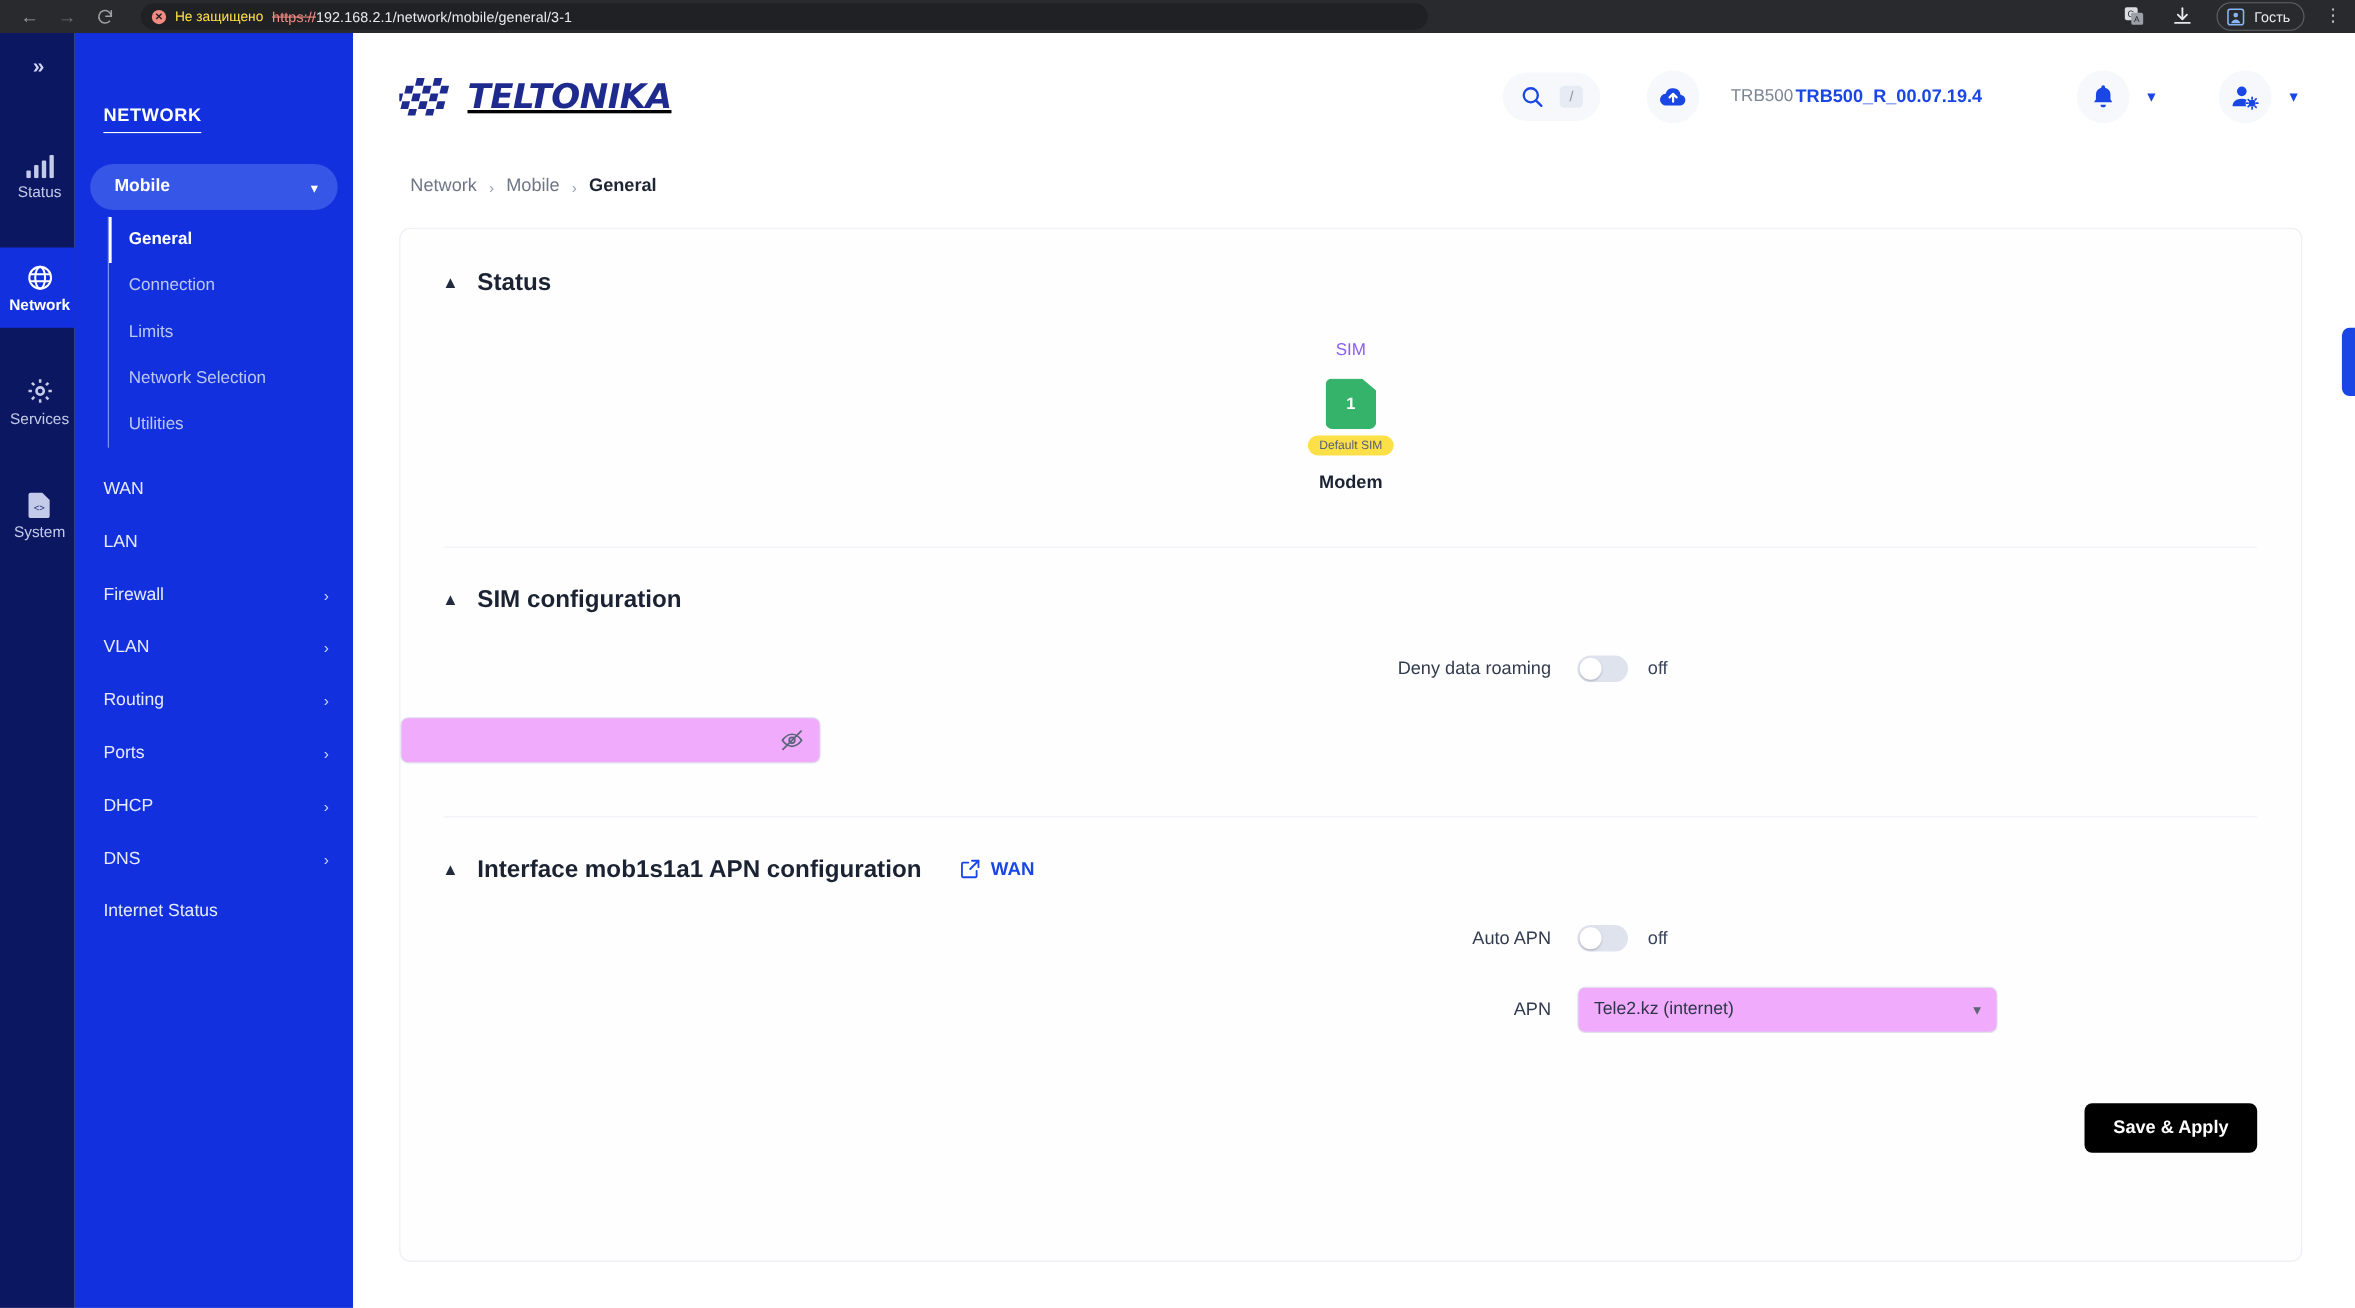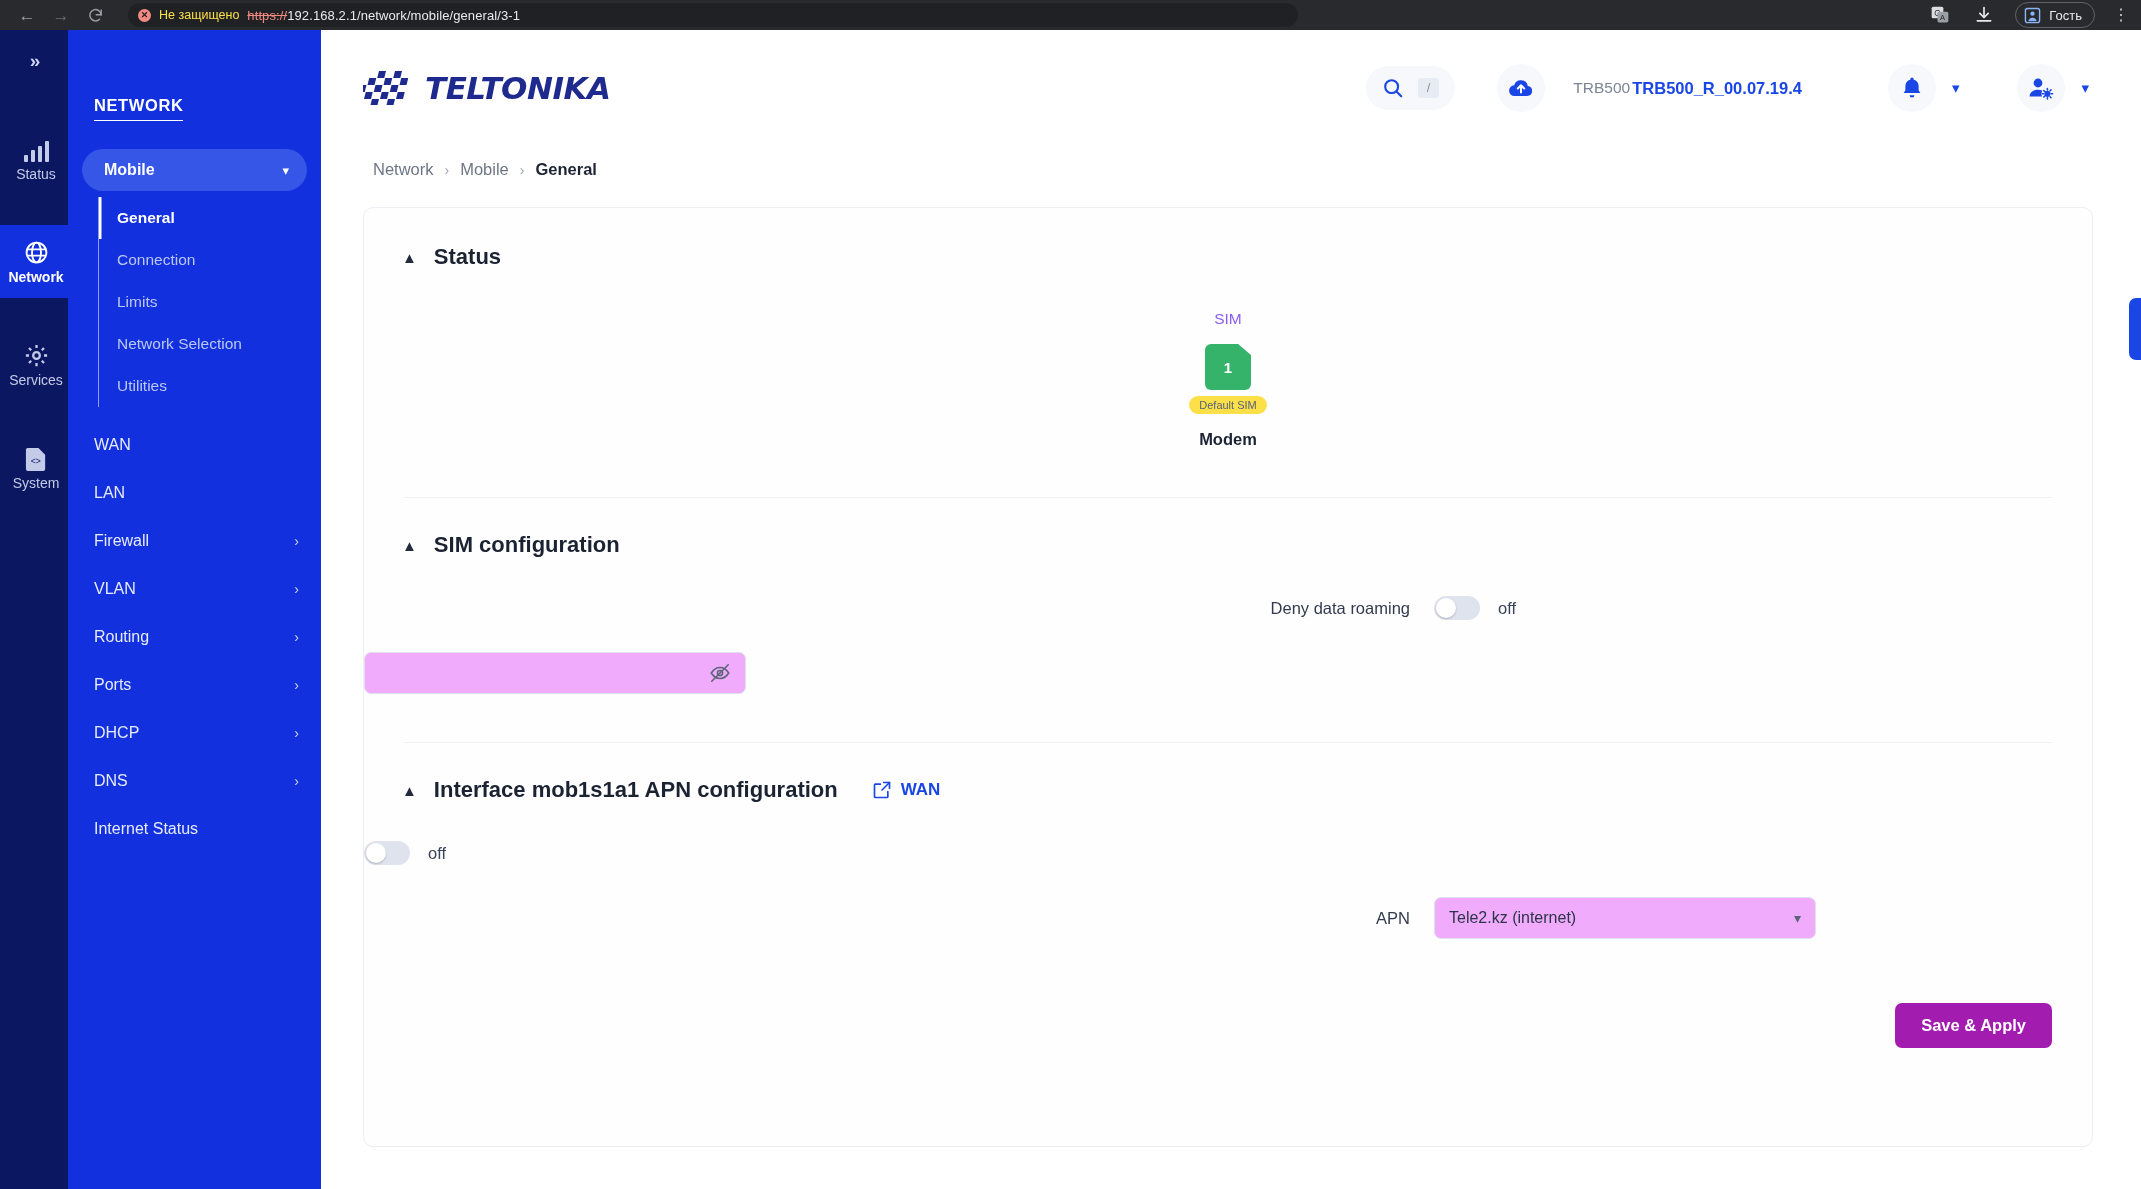--- a/index.html
+++ b/index.html
@@ -96,21 +96,21 @@
 
   
   .main {
     position: absolute; top: 30px; left: 321px; width: 1820px; height: 1159px;
     background: #ffffff;
   }
   .topbar {
     height: 116px; background: #fff; display: flex; align-items: center;
     padding: 0 52px 0 42px;
   }
-  .logo { display: flex; align-items: center; gap: 2px; }
+  .logo { display: flex; align-items: center; gap: 2px; text-decoration: underline; }
   .logo-mark { display: block; }
   .logo-word {
     font-family: "DejaVu Sans", sans-serif; font-style: italic; font-weight: bold;
     font-size: 31px; color: #1f2a8f; letter-spacing: -0.5px;
   }
   .top-right { margin-left: auto; display: flex; align-items: center; gap: 0; }
   .search-box {
     display: flex; align-items: center; gap: 14px; background: #f6f8fc;
     border-radius: 22px; height: 44px; padding: 0 16px; margin-right: 42px;
   }
@@ -188,21 +188,21 @@
   .field {
     width: 382px; height: 42px; border: 1px solid #dfe2ea; border-radius: 7px;
     background: #f0abfc; display: flex; align-items: center; padding: 0 14px;
     font-size: 16px; color: #2c3547;
   }
   .field .right-ico { margin-left: auto; display: flex; align-items: center; }
   .sel-chev { margin-left: auto; color: #5b6478; font-size: 14px; }
 
   .save-wrap { display: flex; justify-content: flex-end; padding: 48px 40px 0 0; }
   .btn-primary {
-    background: #a21caf; color: #fff; font-size: 16.5px; font-weight: bold;
+    background: #000000; color: #fff; font-size: 16.5px; font-weight: bold;
     border: none; border-radius: 7px; padding: 13px 26px; cursor: pointer;
   }
 
   .side-tab {
     position: absolute; right: -10px; top: 152px; width: 22px; height: 62px;
     background: #1a46e5; border-radius: 7px;
   }
 </style>
 </head>
 <body>
@@ -491,20 +491,21 @@
             <path d="M14 3h7v7"></path>
               <path d="M21 3l-9 9"></path>
             <path d="M19 14v6a1 1 0 0 1-1 1H4a1 1 0 0 1-1-1V6a1 1 0 0 1 1-1h6"></path>
             </svg>
           <span class="ext-label">WAN</span>
         </span>
       </div>
 
       <div style="padding-top:22px">
         <div class="form-row">
+          <div class="form-label">Auto APN</div>
           <div class="toggle">
               <div class="knob"></div>
             </div>
           <div class="tg-text">off</div>
         </div>
 
         <div class="form-row">
           <div class="form-label">APN</div>
           <div class="field">
             <span>Tele2.kz (internet)</span>

